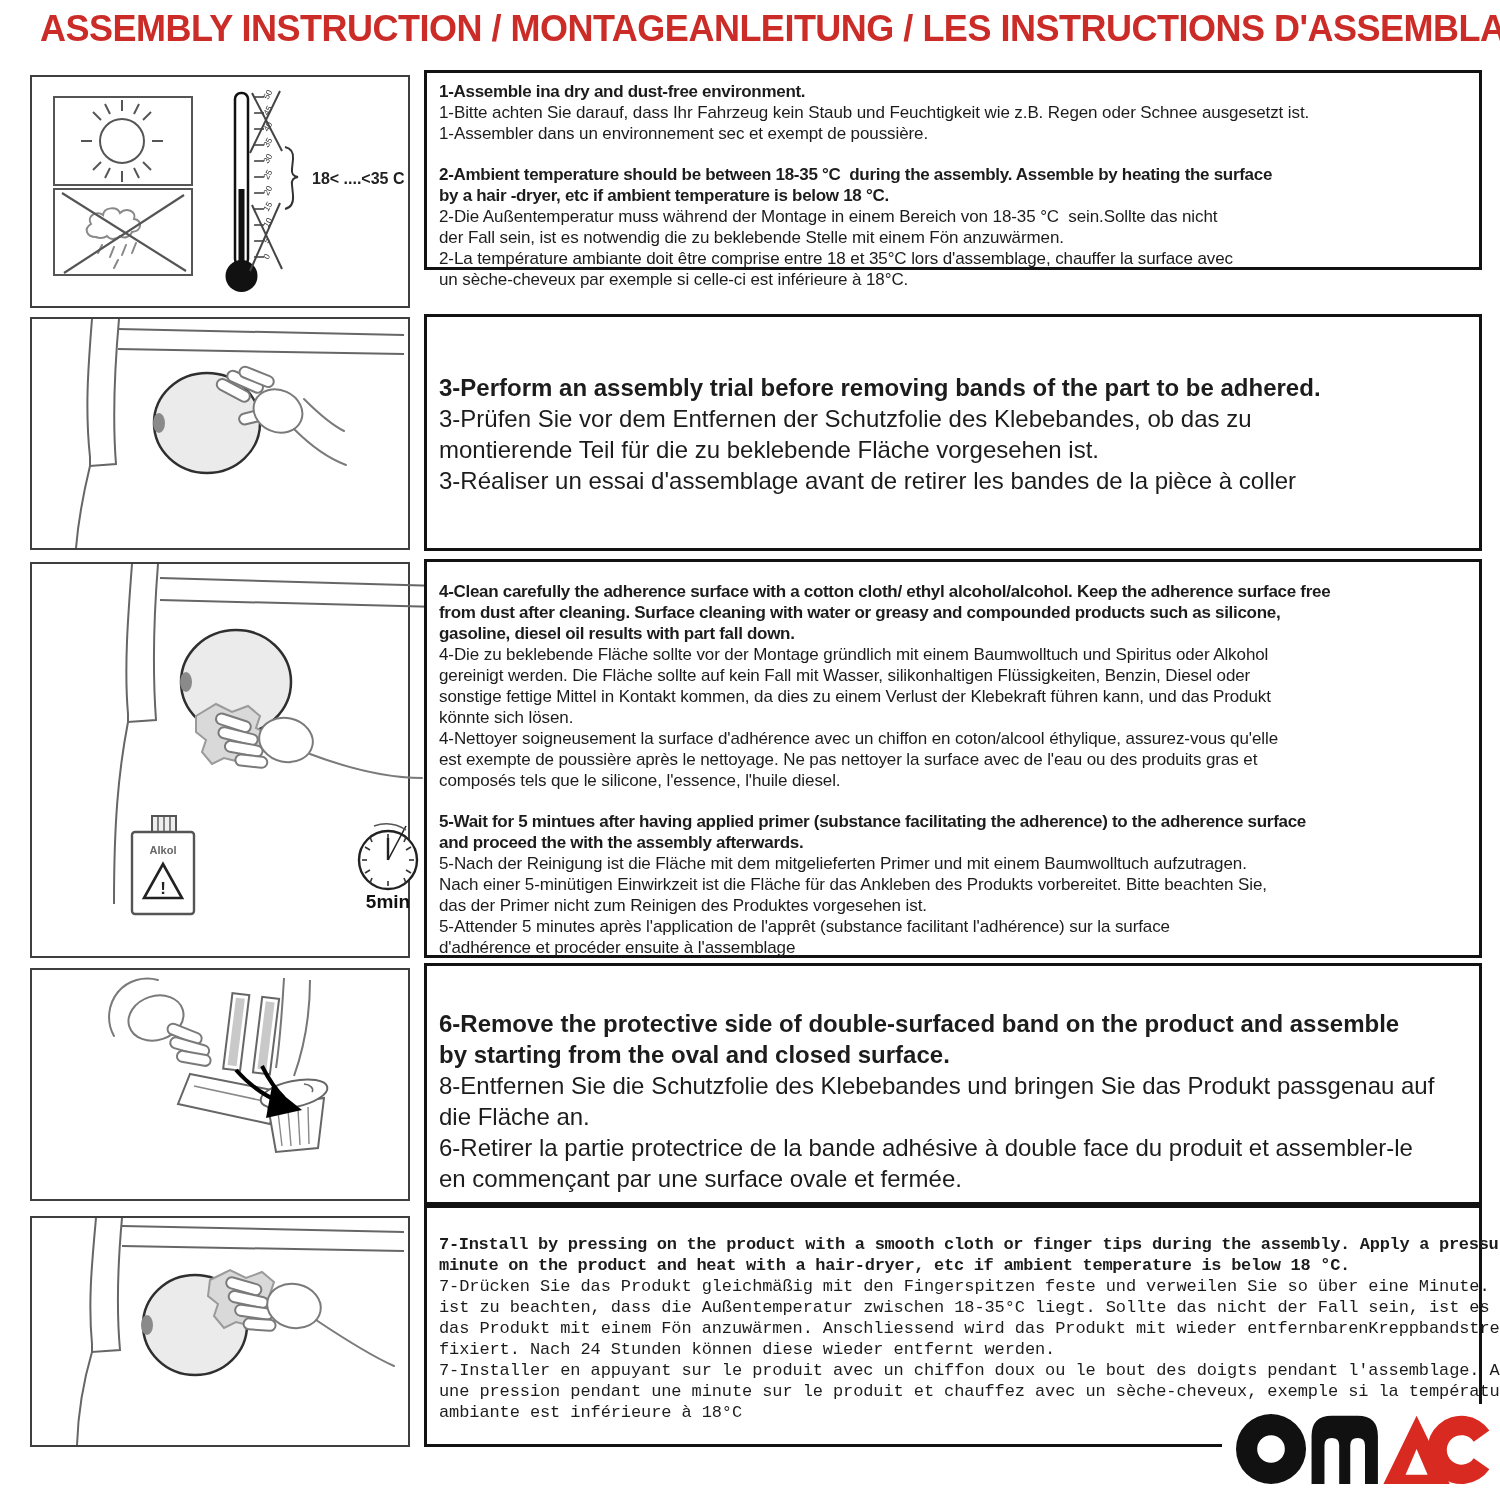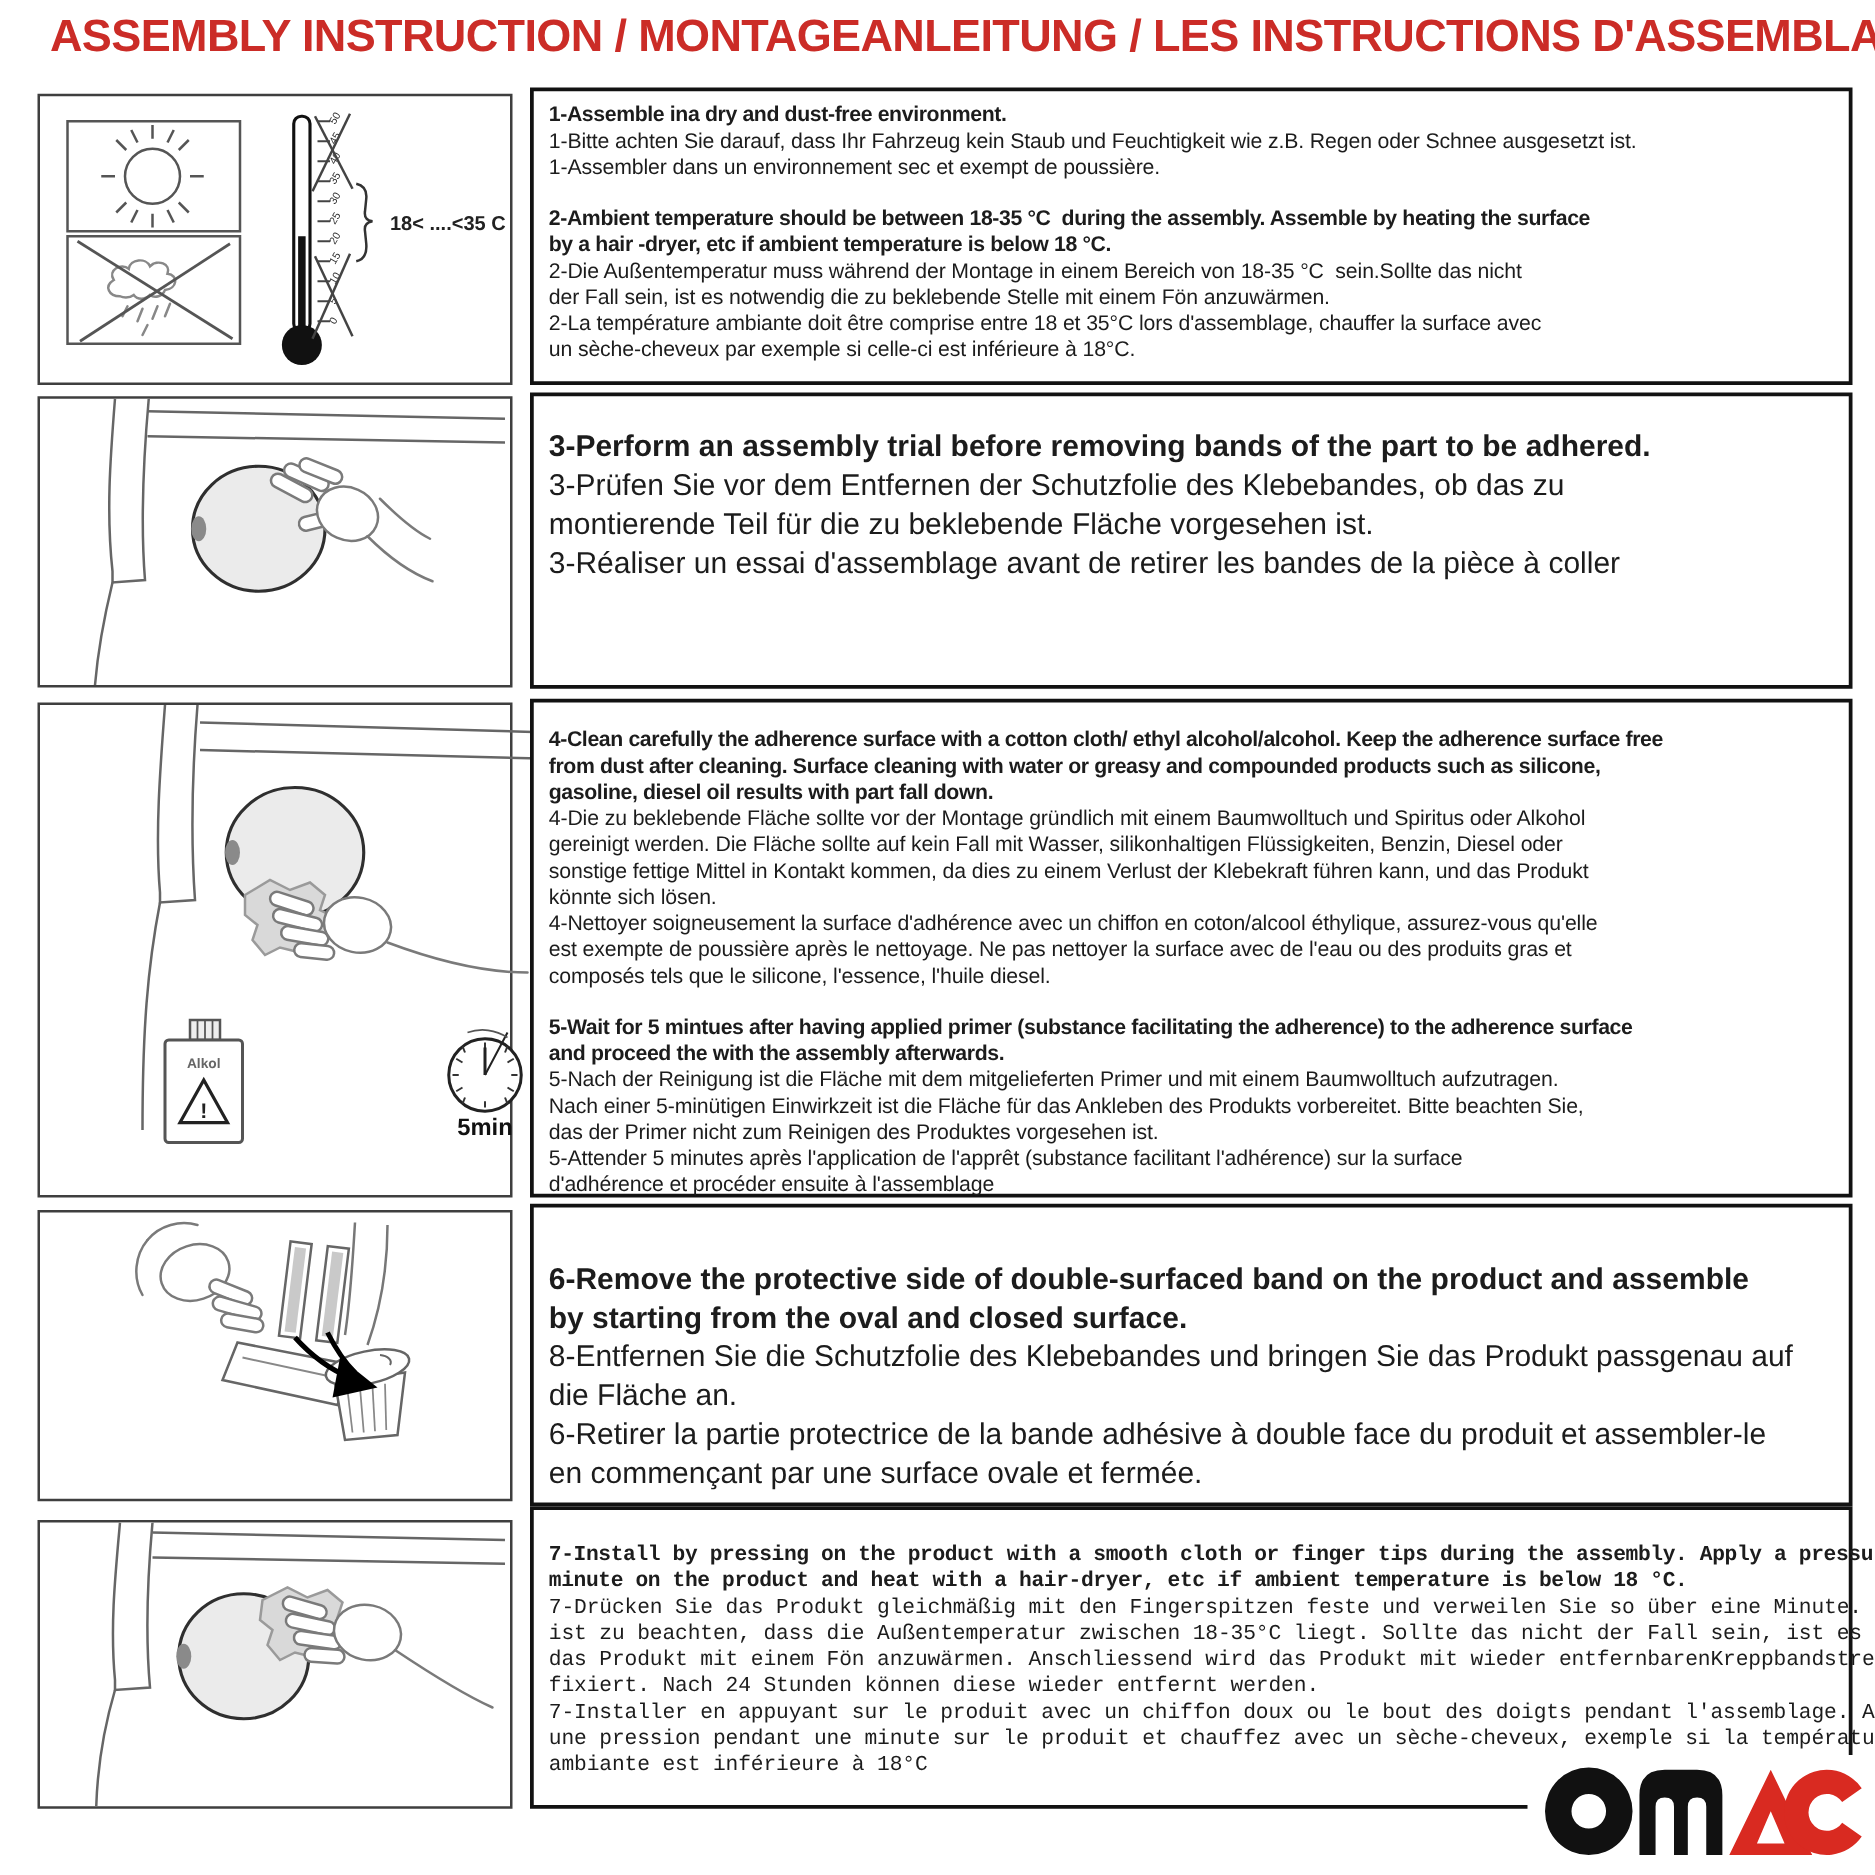--- a/index.html
+++ b/index.html
@@ -97,21 +97,21 @@
             <line x1="248" y1="14" x2="218" y2="76"></line>
           <line x1="220" y1="128" x2="250" y2="192"></line>
             <line x1="248" y1="126" x2="218" y2="194"></line>
         </g>
         <path d="M253,70 Q262,72 261,82 L260,92 Q259,99 266,100 Q259,101 260,108 L261,118 Q262,130 253,132" fill="none" stroke="#333" stroke-width="2"></path>
         <text x="280" y="107" font-size="16" font-weight="bold" fill="#222">18&lt; ....&lt;35 C</text>
       </g>
     </svg>
   </div>
 
-  <div class="tbox small" style="left:424px;top:70px;width:1058px;height:238px;padding:8px 10px 0 12px;">
+  <div class="tbox small" style="left:424px;top:70px;width:1058px;height:200px;padding:8px 10px 0 12px;">
     <p class="b">1-Assemble ina dry and dust-free environment.</p>
     <p>1-Bitte achten Sie darauf, dass Ihr Fahrzeug kein Staub und Feuchtigkeit wie z.B. Regen oder Schnee ausgesetzt ist.
 1-Assembler dans un environnement sec et exempt de poussière.</p>
     <p class="b gap">2-Ambient temperature should be between 18-35 °C  during the assembly. Assemble by heating the surface
 by a hair -dryer, etc if ambient temperature is below 18 °C.</p>
     <p>2-Die Außentemperatur muss während der Montage in einem Bereich von 18-35 °C  sein.Sollte das nicht
 der Fall sein, ist es notwendig die zu beklebende Stelle mit einem Fön anzuwärmen.
 2-La température ambiante doit être comprise entre 18 et 35°C lors d'assemblage, chauffer la surface avec
 un sèche-cheveux par exemple si celle-ci est inférieure à 18°C.</p>
   </div>
@@ -131,21 +131,21 @@
         <rect x="198" y="50" width="38" height="11" rx="5.5" transform="rotate(24 198 50)"></rect>
         <rect x="210" y="46" width="36" height="11" rx="5.5" transform="rotate(22 210 46)"></rect>
         <rect x="206" y="96" width="30" height="11" rx="5.5" transform="rotate(-14 206 96)"></rect>
         <ellipse cx="246" cy="92" rx="25" ry="21" transform="rotate(24 246 92)"></ellipse>
         <path d="M262,110 C282,130 298,140 314,146" fill="none"></path>
         <path d="M272,80 C288,96 300,106 312,112" fill="none"></path>
       </g>
     </svg>
   </div>
 
-  <div class="tbox big" style="left:424px;top:314px;width:1058px;height:237px;padding:25px 10px 0 12px;">
+  <div class="tbox big" style="left:424px;top:314px;width:1058px;height:237px;padding:55px 10px 0 12px;">
     <p class="b">3-Perform an assembly trial before removing bands of the part to be adhered.</p>
     <p>3-Prüfen Sie vor dem Entfernen der Schutzfolie des Klebebandes, ob das zu
 montierende Teil für die zu beklebende Fläche vorgesehen ist.
 3-Réaliser un essai d'assemblage avant de retirer les bandes de la pièce à coller</p>
   </div>
 
   <div class="ibox" style="left:30px;top:562px;width:380px;height:396px;padding-left:36px;">
     <svg width="376" height="392" viewBox="0 0 376 392">
       <g stroke="#666" stroke-width="2" fill="none">
         <line x1="92" y1="14" x2="372" y2="22"></line>

